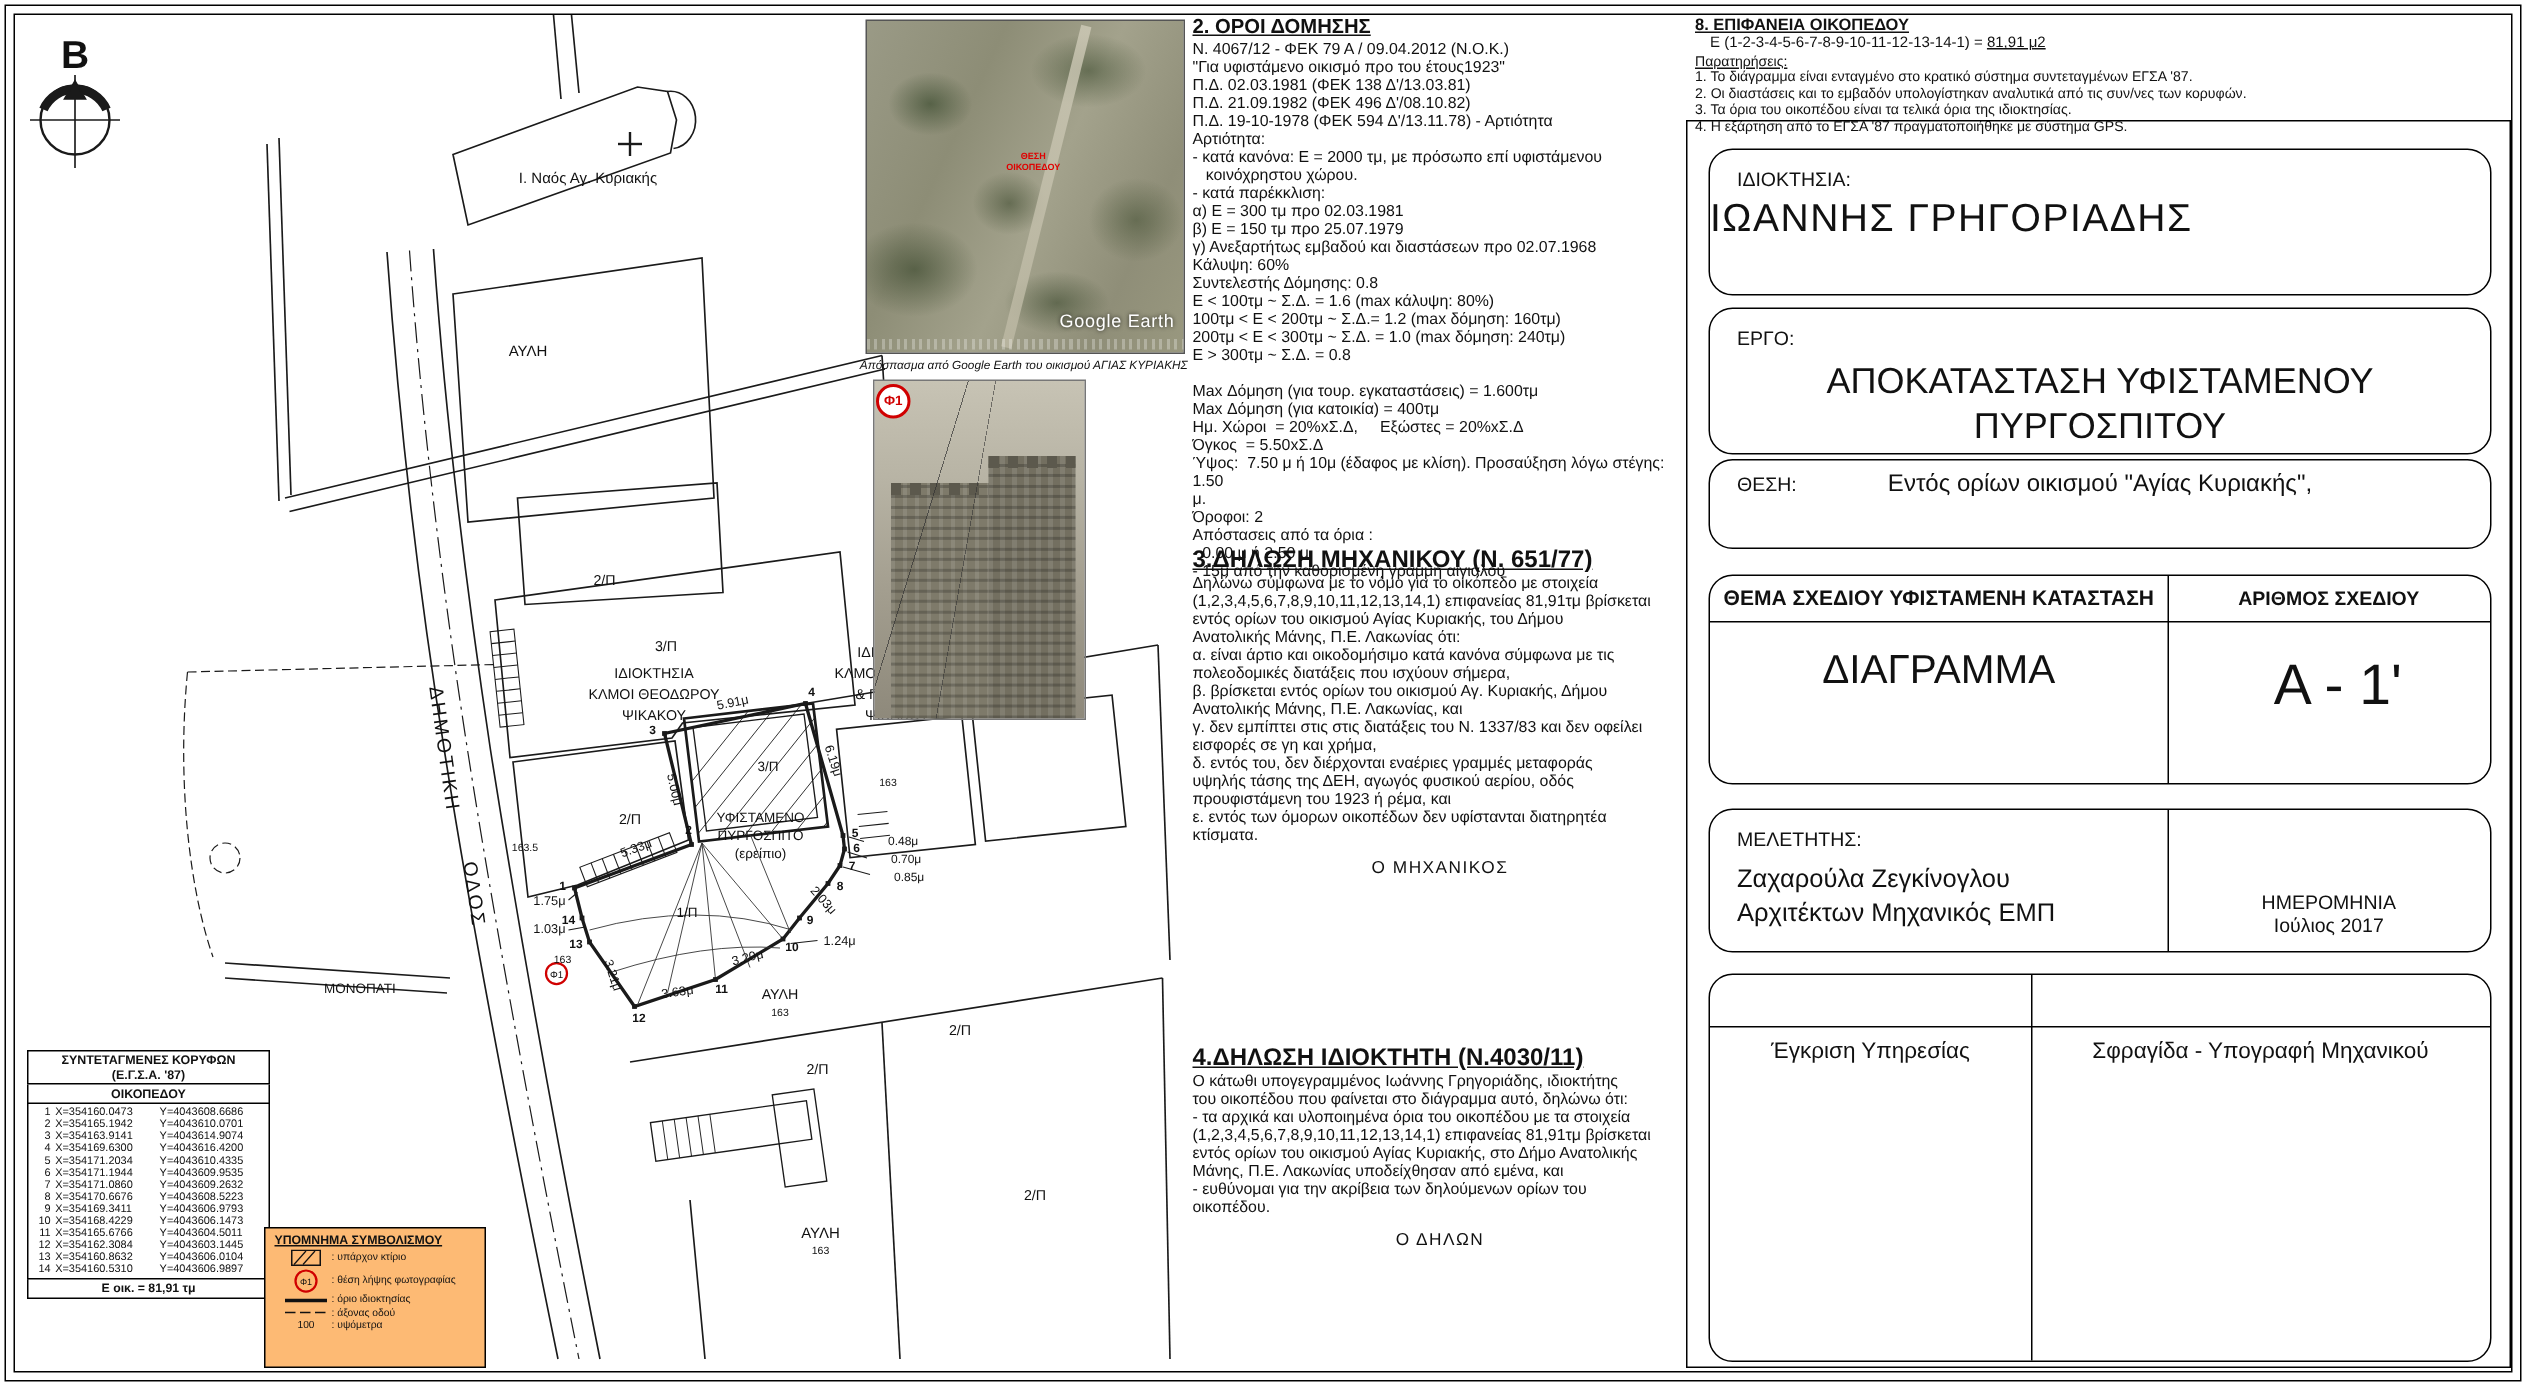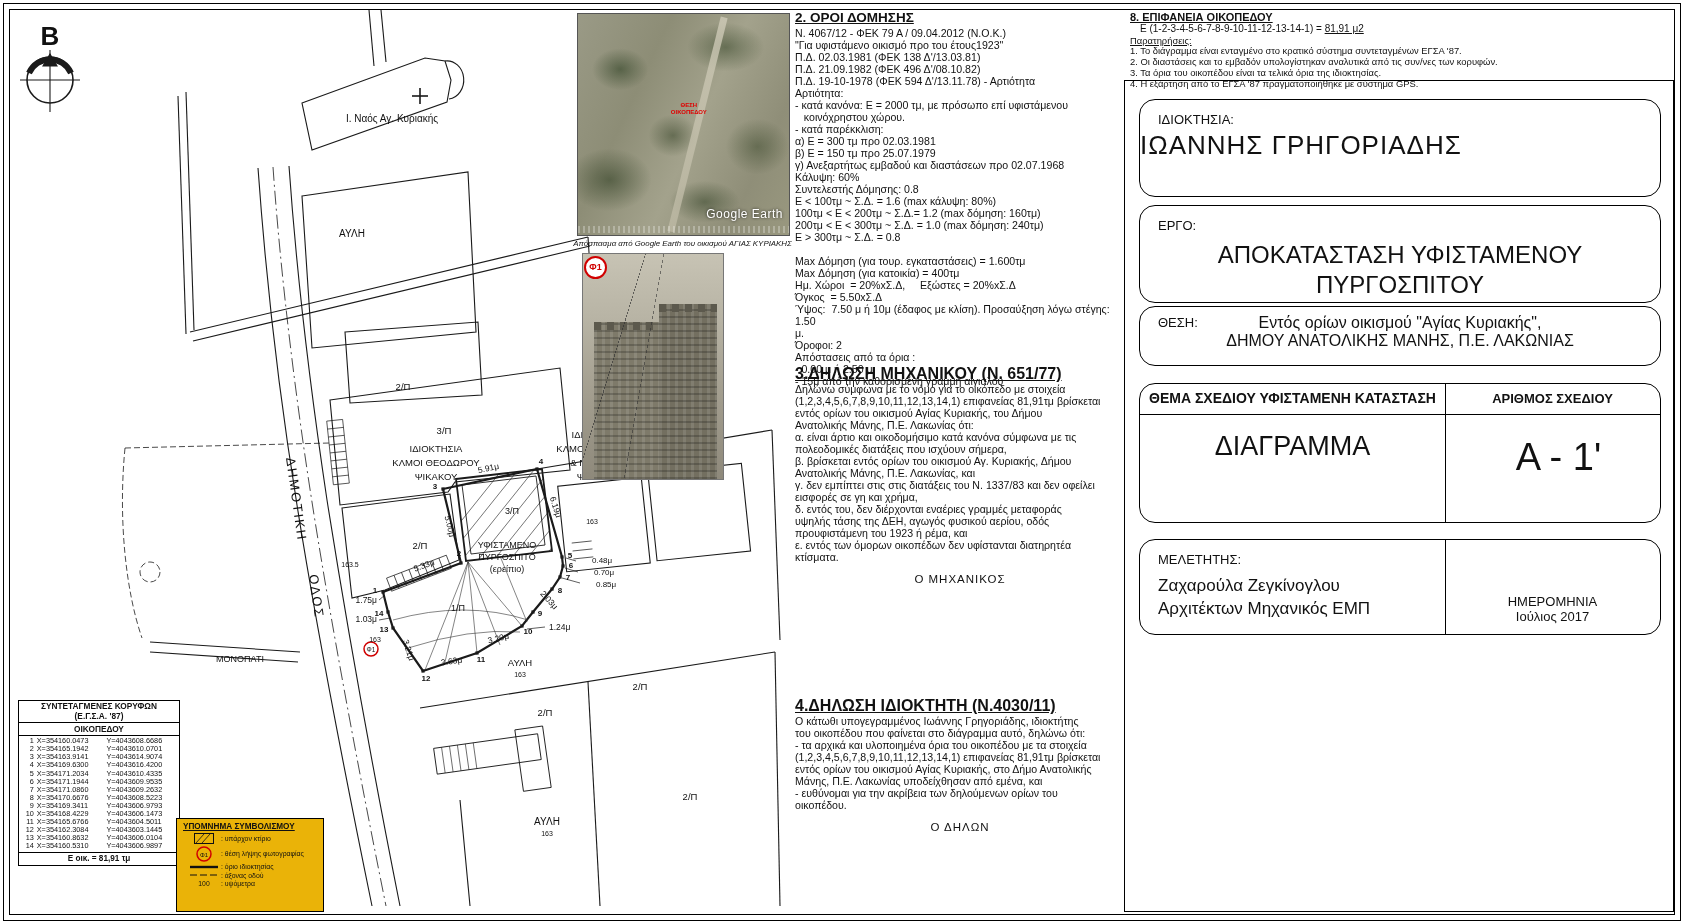--- a/index.html
+++ b/index.html
@@ -54,21 +54,21 @@
   .ctab .hd{border:1px solid #000;text-align:center;font-weight:bold;font-size:8.3px;line-height:9.6px;padding:1px 0;}
   .ctab .hd2{border:1px solid #000;border-top:none;text-align:center;font-weight:bold;font-size:8.3px;padding:1px 0;}
   .ctab .bd{border:1px solid #000;border-top:none;padding:1px 2px;}
   .ctr{display:flex;height:8.1px;line-height:8.1px;}
   .cn{width:13px;text-align:right;padding-right:3px;}
   .cx{width:71px;}
   .cy{width:72px;}
   .ctab .ft{border:1px solid #000;border-top:none;text-align:center;font-weight:bold;font-size:8.2px;padding:1.5px 0;}
 
   
-  .legend{position:absolute;left:176px;top:818px;width:146px;height:92px;border:1px solid #000;background:#eab308;font-size:6.9px;}
+  .legend{position:absolute;left:176px;top:818px;width:146px;height:92px;border:1px solid #000;background:#fdba74;font-size:6.9px;}
   .legend .t{font-weight:bold;text-decoration:underline;font-size:8.2px;margin:3px 0 2px 6px;}
   .li{display:flex;align-items:center;margin:1.5px 0 1.5px 10px;}
   .li .sym{width:34px;display:flex;justify-content:center;align-items:center;}
 
   
   .aerial{position:absolute;left:577px;top:13px;width:211px;height:221px;border:1px solid #555;
     background:
       radial-gradient(40px 30px at 20% 25%, rgba(40,60,30,.55), transparent 70%),
       radial-gradient(55px 35px at 70% 15%, rgba(45,62,32,.5), transparent 70%),
       radial-gradient(60px 45px at 15% 75%, rgba(42,58,30,.55), transparent 70%),
@@ -464,21 +464,20 @@
 
   <div class="rbox" style="top:124px;height:96px;">
     <div class="lbl">ΕΡΓΟ:</div>
     <div class="proj-line" style="margin-top:34px;">ΑΠΟΚΑΤΑΣΤΑΣΗ ΥΦΙΣΤΑΜΕΝΟΥ</div>
     <div class="proj-line">ΠΥΡΓΟΣΠΙΤΟΥ</div>
   </div>
 
   <div class="rbox" style="top:225px;height:58px;">
     <div class="lbl" style="top:8px;">ΘΕΣΗ:</div>
     <div class="loc1">Εντός ορίων οικισμού "Αγίας Κυριακής",</div>
-    <div class="loc2">ΔΗΜΟΥ ΑΝΑΤΟΛΙΚΗΣ ΜΑΝΗΣ, Π.Ε. ΛΑΚΩΝΙΑΣ</div>
   </div>
 
   <div class="rbox" style="top:302px;height:138px;">
     <div class="cell-divider" style="left:305px;"></div>
     <div class="subj-head">
       <div class="lt">ΘΕΜΑ ΣΧΕΔΙΟΥ  ΥΦΙΣΤΑΜΕΝΗ ΚΑΤΑΣΤΑΣΗ</div>
       <div class="rt">ΑΡΙΘΜΟΣ ΣΧΕΔΙΟΥ</div>
     </div>
     <div class="subj-main">
       <div>ΔΙΑΓΡΑΜΜΑ</div>
@@ -490,20 +489,26 @@
     <div class="cell-divider" style="left:305px;"></div>
     <div class="lbl">ΜΕΛΕΤΗΤΗΣ:</div>
     <div class="des-line" style="margin-top:36px;">Ζαχαρούλα Ζεγκίνογλου</div>
     <div class="des-line">Αρχιτέκτων Μηχανικός ΕΜΠ</div>
     <div class="date-cell">
       <div class="a">ΗΜΕΡΟΜΗΝΙΑ</div>
       <div class="b">Ιούλιος 2017</div>
     </div>
   </div>
 
+  <div class="rbox" style="top:568px;height:257px;">
+    <div class="cell-divider" style="left:214px;"></div>
+    <div class="app-hline"></div>
+    <div class="app-l">Έγκριση Υπηρεσίας</div>
+    <div class="app-r">Σφραγίδα - Υπογραφή Μηχανικού</div>
+  </div>
 </div>
 
 <div class="ctab">
   <div class="hd">
     <div>ΣΥΝΤΕΤΑΓΜΕΝΕΣ ΚΟΡΥΦΩΝ</div>
     <div>(Ε.Γ.Σ.Α. '87)</div>
   </div>
   <div class="hd2">ΟΙΚΟΠΕΔΟΥ</div>
   <div class="bd">
 

